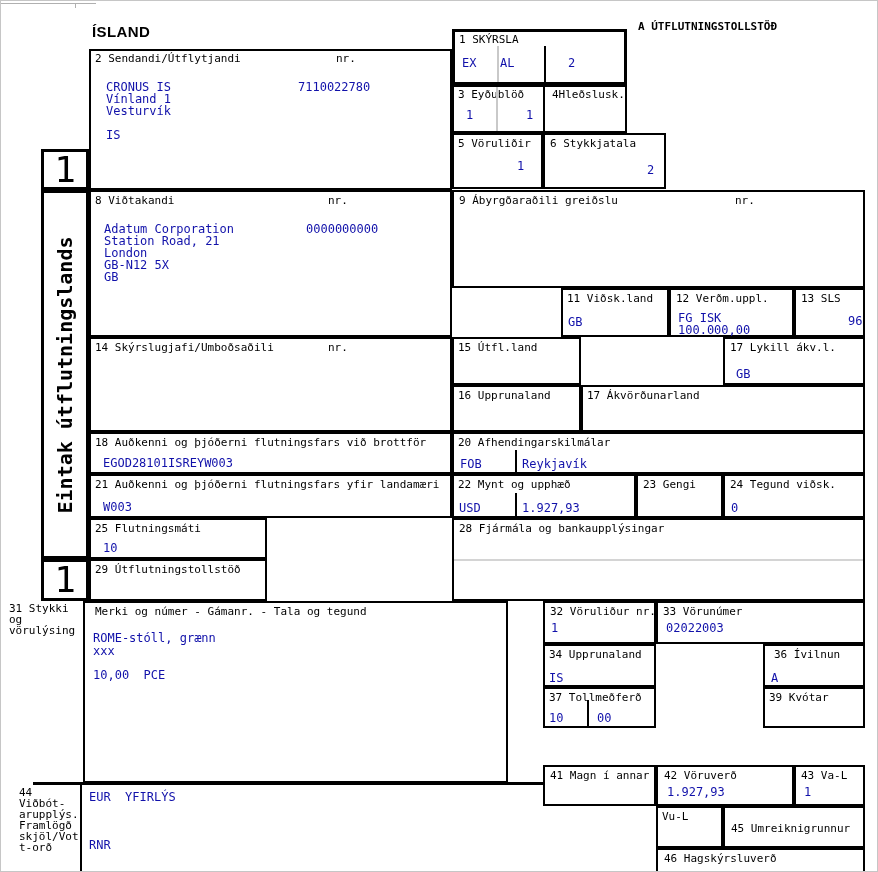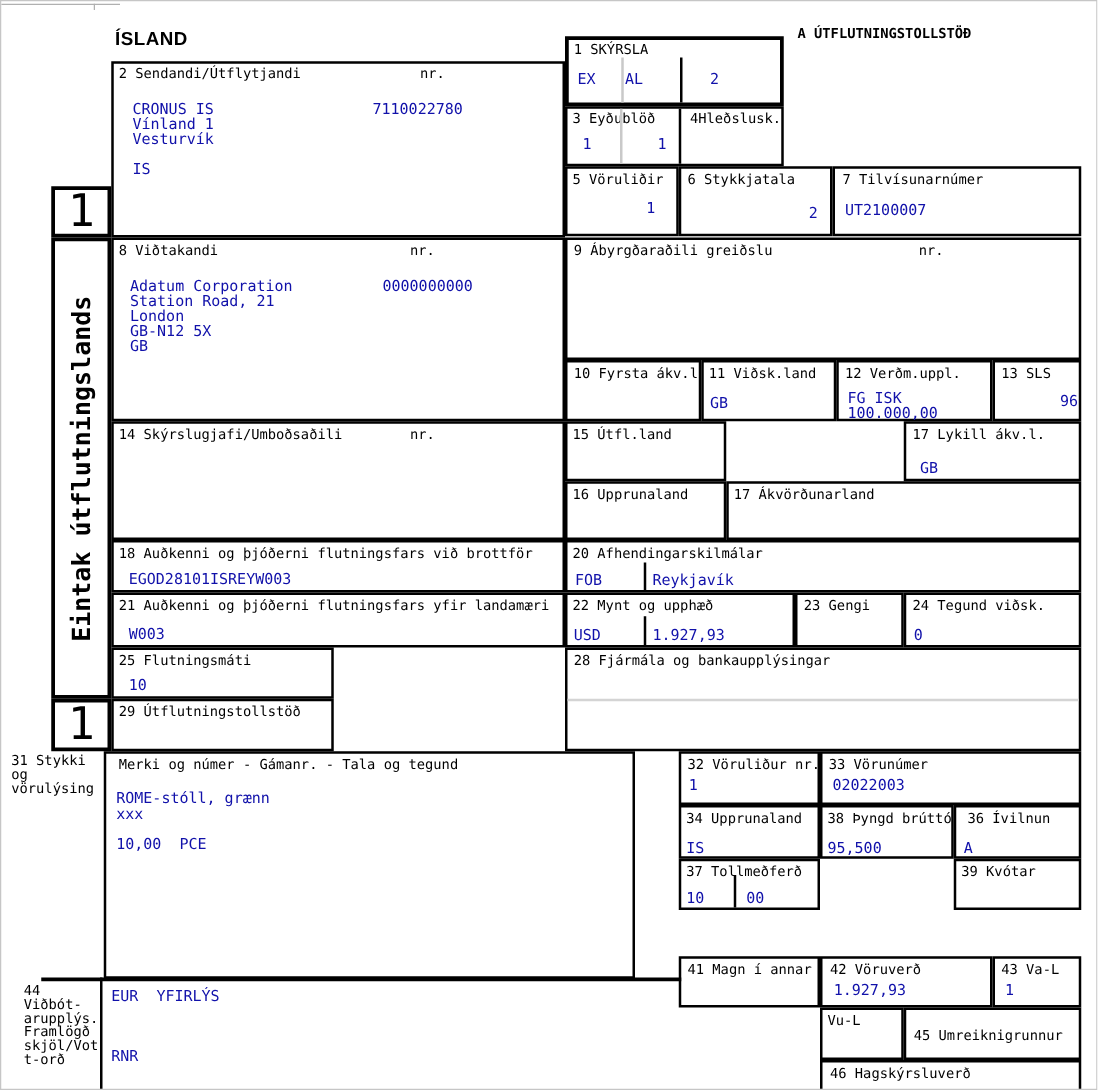--- a/index.html
+++ b/index.html
@@ -58,44 +58,37 @@
   </div>
 
   <div class="box" style="left:451px;top:132px;width:91px;height:56px">
     <span class="lbl" style="left:4px;top:3px">5 Vöruliðir</span>
     <span class="val" style="left:63px;top:25px">1</span>
   </div>
   <div class="box" style="left:542px;top:132px;width:123px;height:56px">
     <span class="lbl" style="left:5px;top:3px">6 Stykkjatala</span>
     <span class="val" style="left:102px;top:29px">2</span>
   </div>
-  <div class="box" style="left:665px;top:132px;width:199px;height:56px">
-    <span class="lbl" style="left:6px;top:3px">7 Tilvísunarnúmer</span>
-    <span class="val" style="left:8px;top:27px">UT2100007</span>
-  </div>
 
   <div class="box" style="left:88px;top:189px;width:363px;height:147px">
     <span class="lbl" style="left:4px;top:3px">8 Viðtakandi</span>
     <span class="lbl" style="left:237px;top:3px">nr.</span>
     <span class="val" style="left:13px;top:31px">Adatum Corporation</span>
     <span class="val" style="left:215px;top:31px">0000000000</span>
     <span class="val" style="left:13px;top:43px">Station Road, 21</span>
     <span class="val" style="left:13px;top:55px">London</span>
     <span class="val" style="left:13px;top:67px">GB-N12 5X</span>
     <span class="val" style="left:13px;top:79px">GB</span>
   </div>
 
   <div class="box" style="left:451px;top:189px;width:413px;height:98px">
     <span class="lbl" style="left:5px;top:3px">9 Ábyrgðaraðili greiðslu</span>
     <span class="lbl" style="left:281px;top:3px">nr.</span>
   </div>
 
-  <div class="box" style="left:451px;top:287px;width:109px;height:49px">
-    <span class="lbl" style="left:5px;top:3px">10 Fyrsta ákv.l</span>
-  </div>
   <div class="box" style="left:560px;top:287px;width:108px;height:49px">
     <span class="lbl" style="left:4px;top:3px">11 Viðsk.land</span>
     <span class="val" style="left:5px;top:26px">GB</span>
   </div>
   <div class="box" style="left:668px;top:287px;width:125px;height:49px">
     <span class="lbl" style="left:5px;top:3px">12 Verðm.uppl.</span>
     <span class="val" style="left:7px;top:22px">FG ISK</span>
     <span class="val" style="left:7px;top:34px">100.000,00</span>
   </div>
   <div class="box" style="left:793px;top:287px;width:71px;height:49px">
@@ -192,24 +185,20 @@
     <span class="lbl" style="left:5px;top:3px">32 Vöruliður nr.</span>
     <span class="val" style="left:6px;top:19px">1</span>
   </div>
   <div class="box" style="left:655px;top:600px;width:209px;height:43px">
     <span class="lbl" style="left:5px;top:3px">33 Vörunúmer</span>
     <span class="val" style="left:8px;top:19px">02022003</span>
   </div>
   <div class="box" style="left:542px;top:643px;width:113px;height:43px">
     <span class="lbl" style="left:4px;top:3px">34 Upprunaland</span>
     <span class="val" style="left:4px;top:26px">IS</span>
-  </div>
-  <div class="box" style="left:655px;top:643px;width:107px;height:43px">
-    <span class="lbl" style="left:4px;top:3px">38 Þyngd brúttó</span>
-    <span class="val" style="left:4px;top:26px">95,500</span>
   </div>
   <div class="box" style="left:762px;top:643px;width:102px;height:43px">
     <span class="lbl" style="left:9px;top:3px">36 Ívilnun</span>
     <span class="val" style="left:6px;top:26px">A</span>
   </div>
   <div class="box" style="left:542px;top:686px;width:113px;height:41px">
     <span class="lbl" style="left:4px;top:3px">37 Tollmeðferð</span>
     <div class="vline" style="left:42px;top:11px;height:26px"></div>
     <span class="val" style="left:4px;top:23px">10</span>
     <span class="val" style="left:52px;top:23px">00</span>

